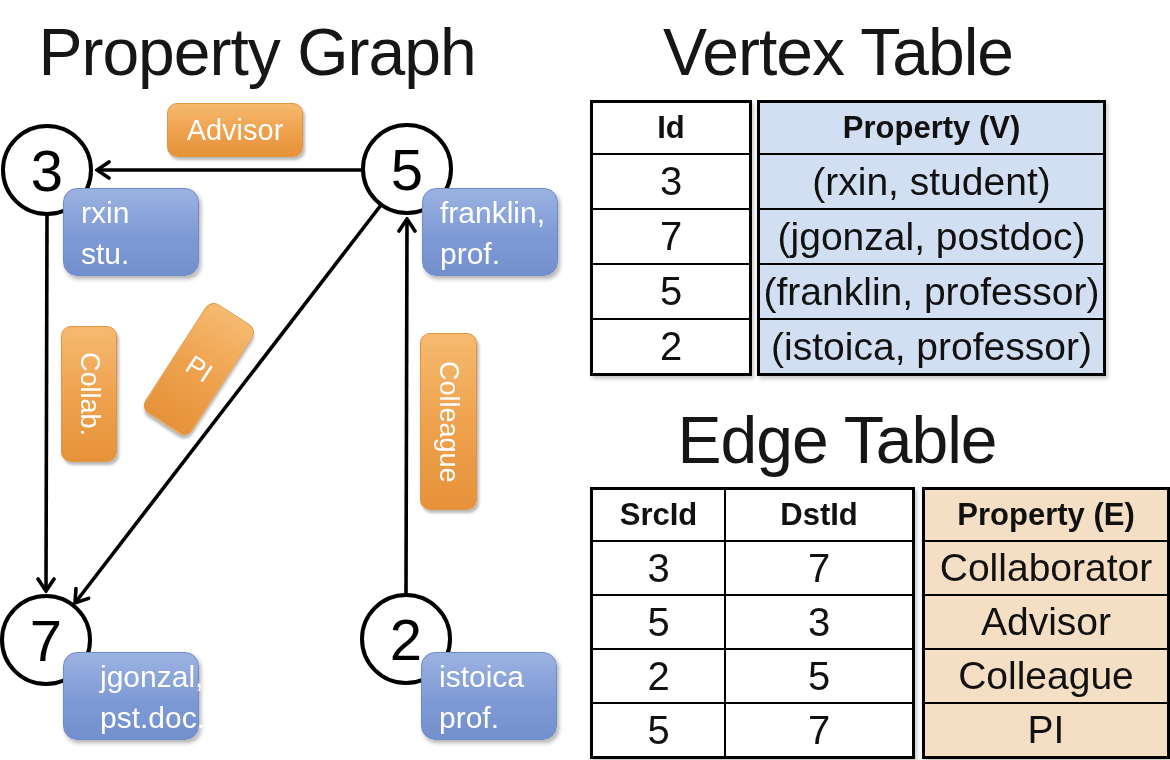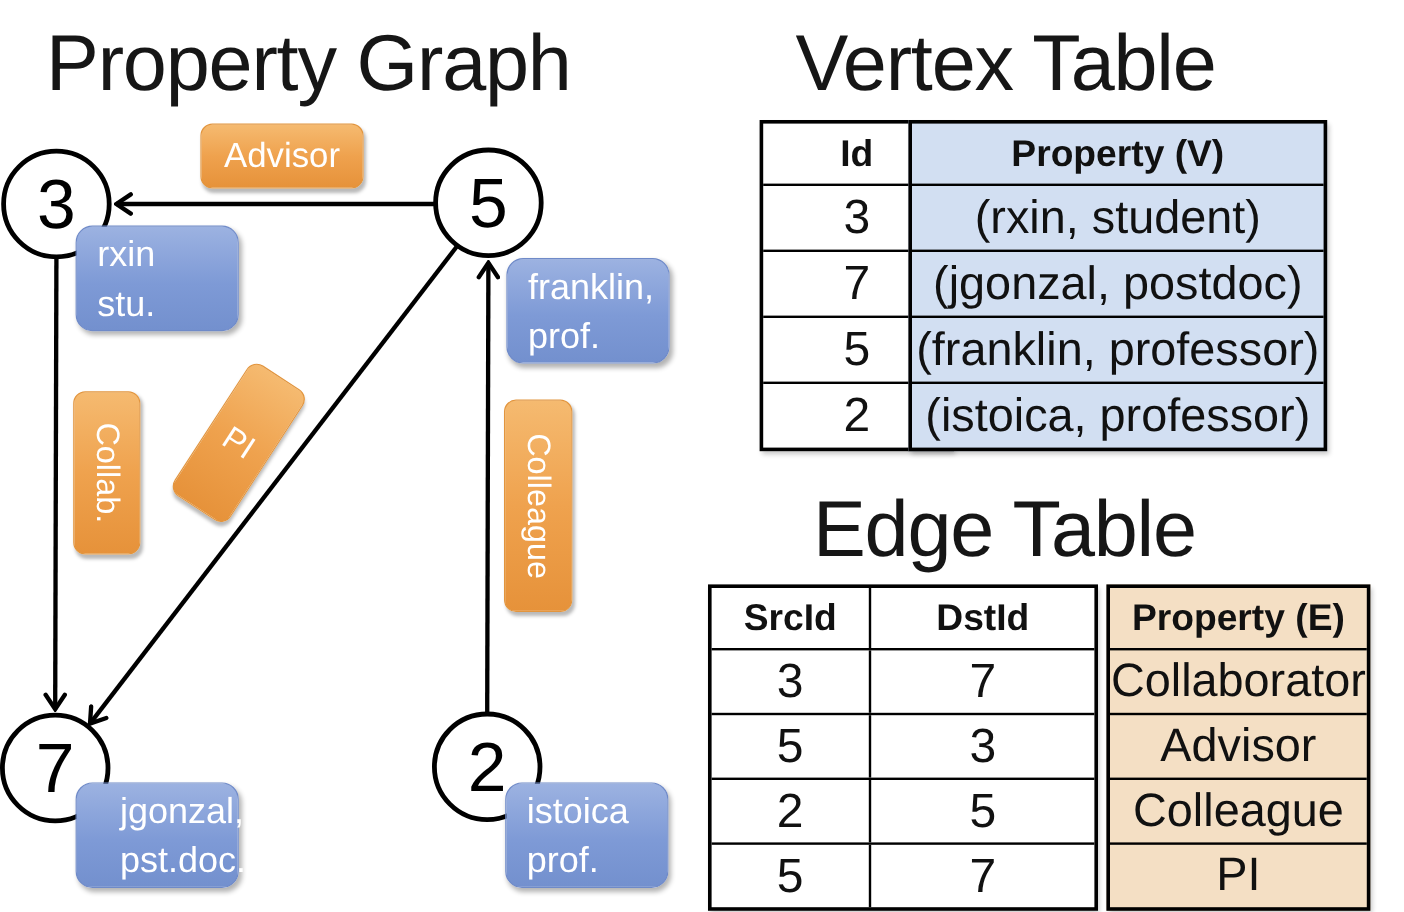--- a/index.html
+++ b/index.html
@@ -91,24 +91,24 @@
     white-space: nowrap;
   }
   .tcell:first-child { border-left: none; }
   .h-vhead { height: 50px; }
   .h-vrow  { height: 53px; }
   .h-ehead { height: 50px; }
   .h-erow  { height: 52px; }
   .cell-head { font-size: 31px; font-weight: bold; }
   .cell-num  { font-size: 40px; font-weight: 300; }
   .cell-prop { font-size: 39px; }
-  #vt-id       { left: 590px; top: 100px; width: 162px; margin-left: 43px; }
+  #vt-id       { left: 590px; top: 100px; width: 162px; }
   #vt-prop     { left: 757px; top: 100px; width: 349px; background: #d2dff2; }
   #et-ids      { left: 590px; top: 487px; width: 325px; }
-  #et-prop     { left: 922px; top: 487px; width: 220px; background: #f4dfc4; }
+  #et-prop     { left: 922px; top: 487px; width: 248px; background: #f4dfc4; }
   .src-col { flex: 0 0 131px; }
 </style>
 </head>
 <body>
 
 <div id="stage">
 
   <div class="title" id="graph-title">Property Graph</div>
   <div class="title" id="vertex-title">Vertex Table</div>
   <div class="title" id="edge-title">Edge Table</div>
@@ -131,21 +131,21 @@
 
   <div class="node-num" style="left:7px;  top:141px;">3</div>
   <div class="node-num" style="left:367px;top:140px;">5</div>
   <div class="node-num" style="left:6px;  top:611px;">7</div>
   <div class="node-num" style="left:366px;top:610px;">2</div>
 
   <div class="pbox" style="left:63px; top:188px;">
     <div>rxin</div>
     <div>stu.</div>
   </div>
-  <div class="pbox" style="left:422px; top:188px;margin-top:27px;">
+  <div class="pbox" style="left:422px; top:188px;">
     <div>franklin,</div>
     <div>prof.</div>
   </div>
   <div class="pbox" style="left:63px; top:652px;padding-left:36px;">
     <div>jgonzal,</div>
     <div>pst.doc.</div>
   </div>
   <div class="pbox" style="left:421px; top:652px;">
     <div>istoica</div>
     <div>prof.</div>

